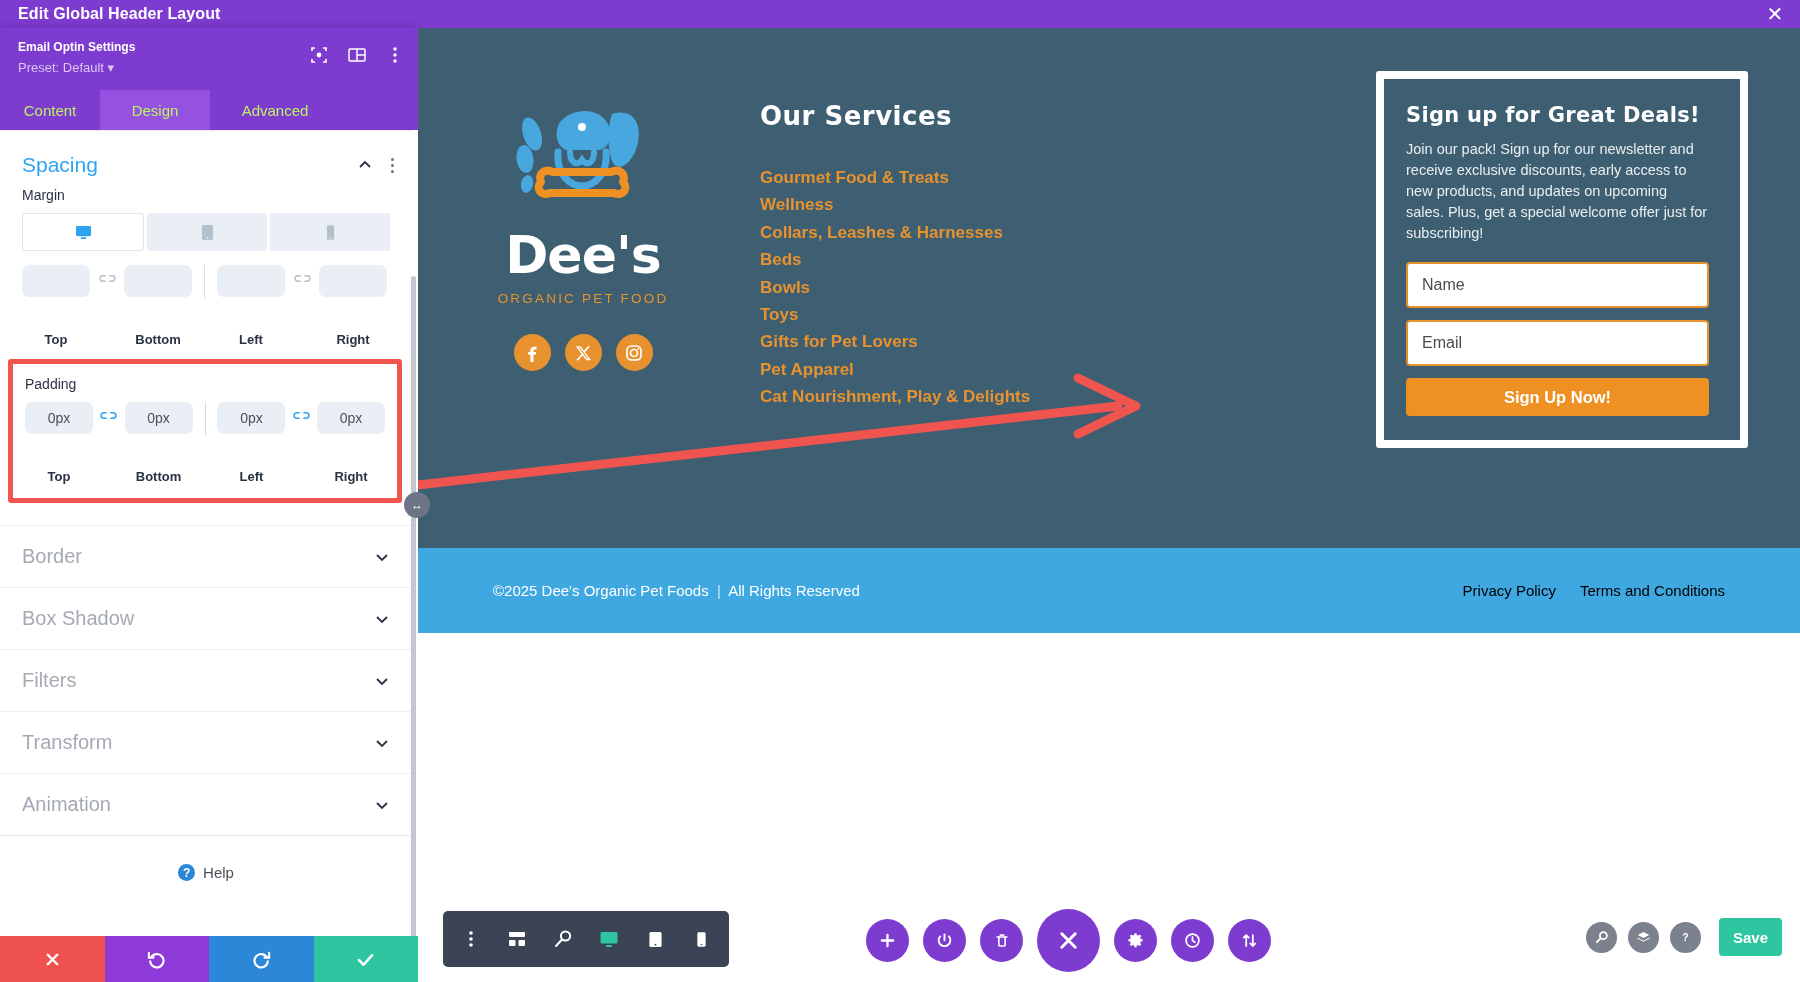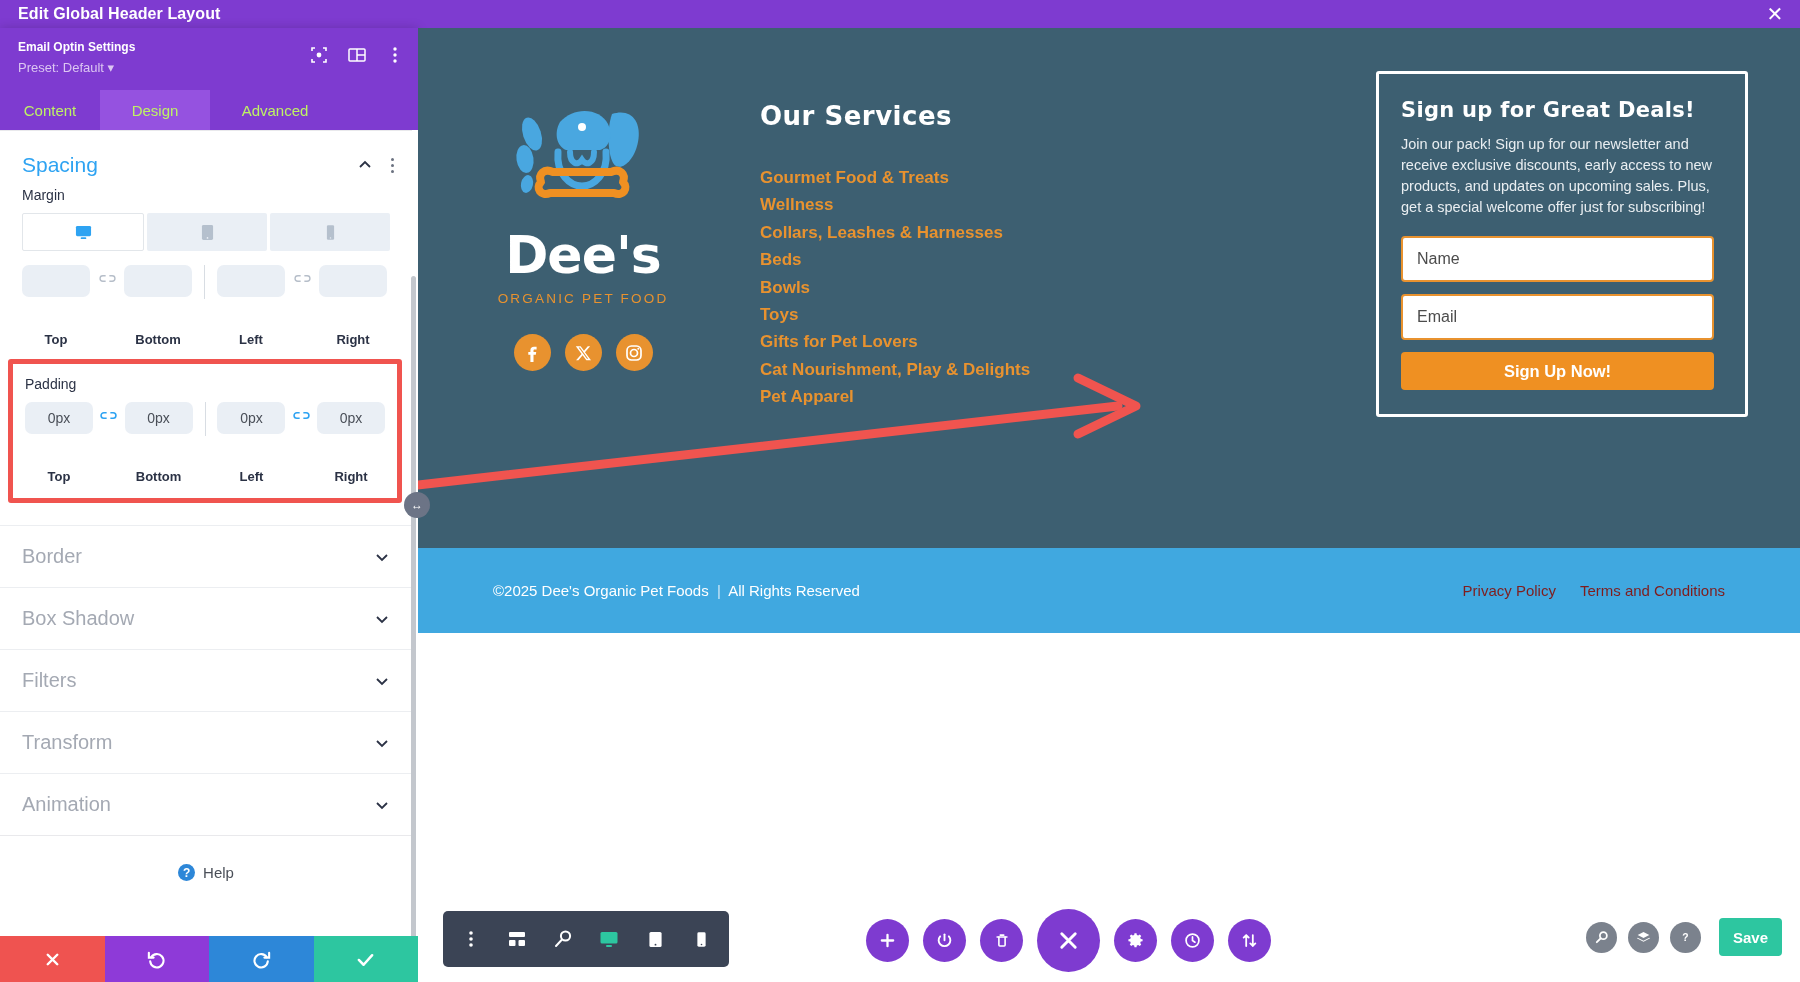--- a/index.html
+++ b/index.html
@@ -183,21 +183,21 @@
     color: #fff; letter-spacing: .5px; margin-bottom: 36px;
   }
   .serv-list { list-style: none; }
   .serv-list li {
     color: #e8922f; font-size: 17px; font-weight: bold; line-height: 1.26;
     margin-bottom: 6px; cursor: pointer;
   }
 
   .col-optin { flex: 1; padding: 25px 40px 0 70px; position: relative; }
   .optin-box {
-    border: 3px solid #ffffff; border-radius: 3px; padding: 24px 31px 24px 22px;
+    border: 8px solid #ffffff; border-radius: 3px; padding: 24px 31px 24px 22px;
     max-width: 372px; margin-left: auto; margin-right: 12px;
   }
   .optin-title {
     font-family: "DejaVu Sans", sans-serif; font-weight: bold; font-size: 21px;
     color: #fff; letter-spacing: .3px; margin-bottom: 12px;
   }
   .optin-desc { color: #e9eef1; font-size: 14.5px; line-height: 1.45; margin-bottom: 18px; }
   .optin-input {
     display: block; width: 100%; height: 46px; background: #fff;
     border: 2px solid #e8922f; border-radius: 4px; margin-bottom: 12px;
@@ -214,21 +214,21 @@
   .arrow-svg { position: absolute; left: 0; top: 0; width: 1382px; height: 954px; pointer-events: none; z-index: 30; }
 
   .site-footer {
     width: 100%; height: 85px; background: #40a8e0;
     display: flex; align-items: center; justify-content: space-between;
     padding: 0 75px 0 75px;
   }
   .copyright { color: #fff; font-size: 15px; }
   .copy-sep { color: #cfe8f7; margin: 0 4px; }
   .foot-links { display: flex; gap: 24px; }
-  .foot-links a { color: #7f1d1d; font-size: 15px; text-decoration: none; cursor: pointer; }
+  .foot-links a { color: #000000; font-size: 15px; text-decoration: none; cursor: pointer; }
 
   
   .mini-toolbar {
     position: absolute; left: 443px; top: 911px; height: 56px;
     background: #3b4455; border-radius: 5px;
     display: flex; align-items: center; padding: 0 8px; gap: 6px; z-index: 50;
   }
   .mt-btn {
     width: 40px; height: 40px; display: flex; align-items: center; justify-content: center;
     color: #fff; cursor: pointer; border-radius: 4px;
@@ -548,22 +548,22 @@
       <div class="col-services">
         <div class="serv-title">Our Services</div>
         <ul class="serv-list">
           <li>Gourmet Food &amp; Treats</li>
           <li>Wellness</li>
           <li>Collars, Leashes &amp; Harnesses</li>
           <li>Beds</li>
           <li>Bowls</li>
           <li>Toys</li>
           <li>Gifts for Pet Lovers</li>
+          <li>Pet Apparel</li>
           <li>Cat Nourishment, Play &amp; Delights</li>
-          <li>Pet Apparel</li>
         </ul>
       </div>
 
       <div class="col-optin">
         <div class="optin-box">
           <div class="optin-title">Sign up for Great Deals!</div>
           <div class="optin-desc">Join our pack! Sign up for our newsletter and receive exclusive discounts, early access to new products, and updates on upcoming sales. Plus, get a special welcome offer just for subscribing!</div>
           <input class="optin-input" placeholder="Name" style="">
           <input class="optin-input" placeholder="Email" style="">
           <button class="optin-submit">Sign Up Now!</button>

